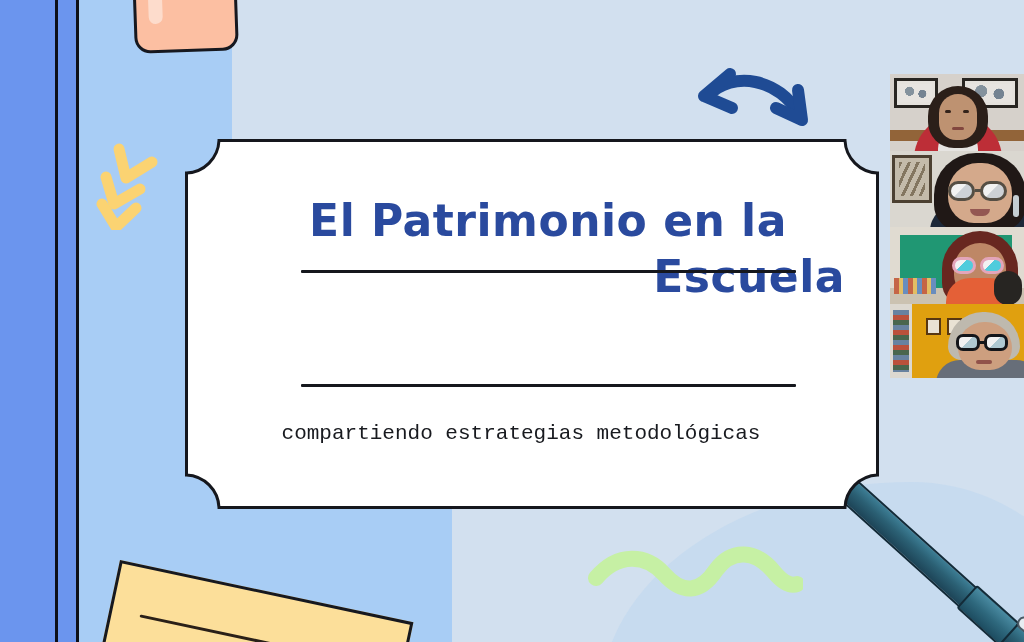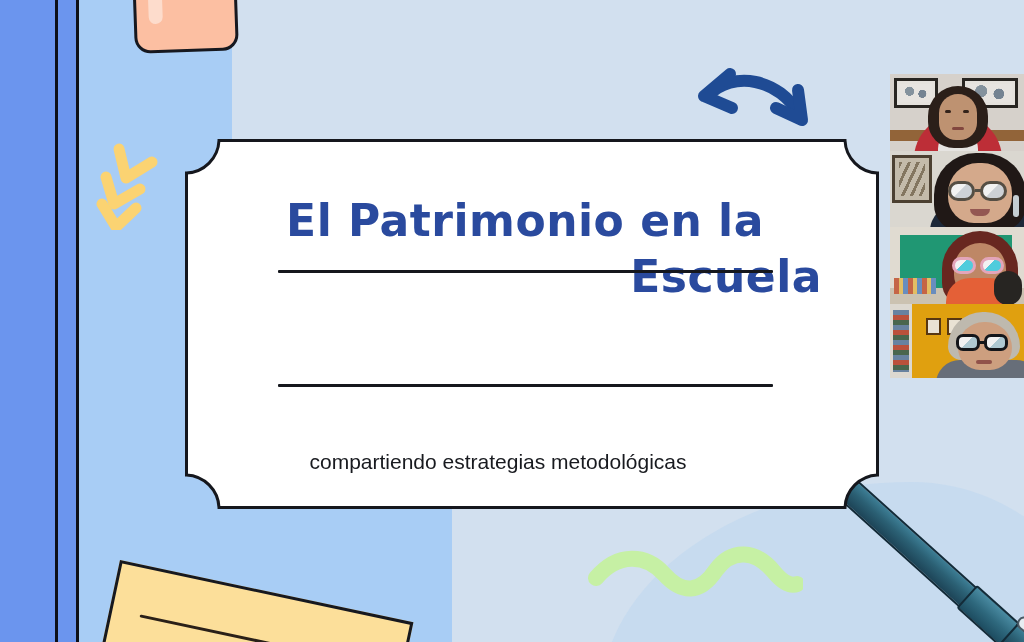--- a/index.html
+++ b/index.html
@@ -185,21 +185,21 @@
   
   .card-outline {
     position: absolute;
     left: 185px; top: 139px;
     width: 694px; height: 370px;
     pointer-events: none;
   }
 
   .card-inner {
     position: absolute;
-    left: 178px; top: 139px;
+    left: 201px; top: 139px;
     width: 694px; height: 370px;
     display: flex;
     flex-direction: column;
     align-items: center;
     padding: 54px 50px 0 50px;
   }
 
   .card-title {
     color: #2a4a9e;
     font-family: "DejaVu Sans", sans-serif;
@@ -227,24 +227,23 @@
     position: absolute;
     left: 100px; top: 245px;
     width: 495px;
   }
 
   .card-subtitle {
     position: absolute;
     left: 0; top: 283px;
     width: 640px;
     text-align: center;
-    font-family: Liberation Sans, sans-serif;
+    font-family: Liberation Mono, monospace;
     font-size: 21px;
     color: #181a1f;
-    margin-top: 28px;
   }
 
   
   .video-strip {
     position: absolute;
     left: 890px; top: 74px;
     width: 134px;
     display: flex;
     flex-direction: column;
   }

